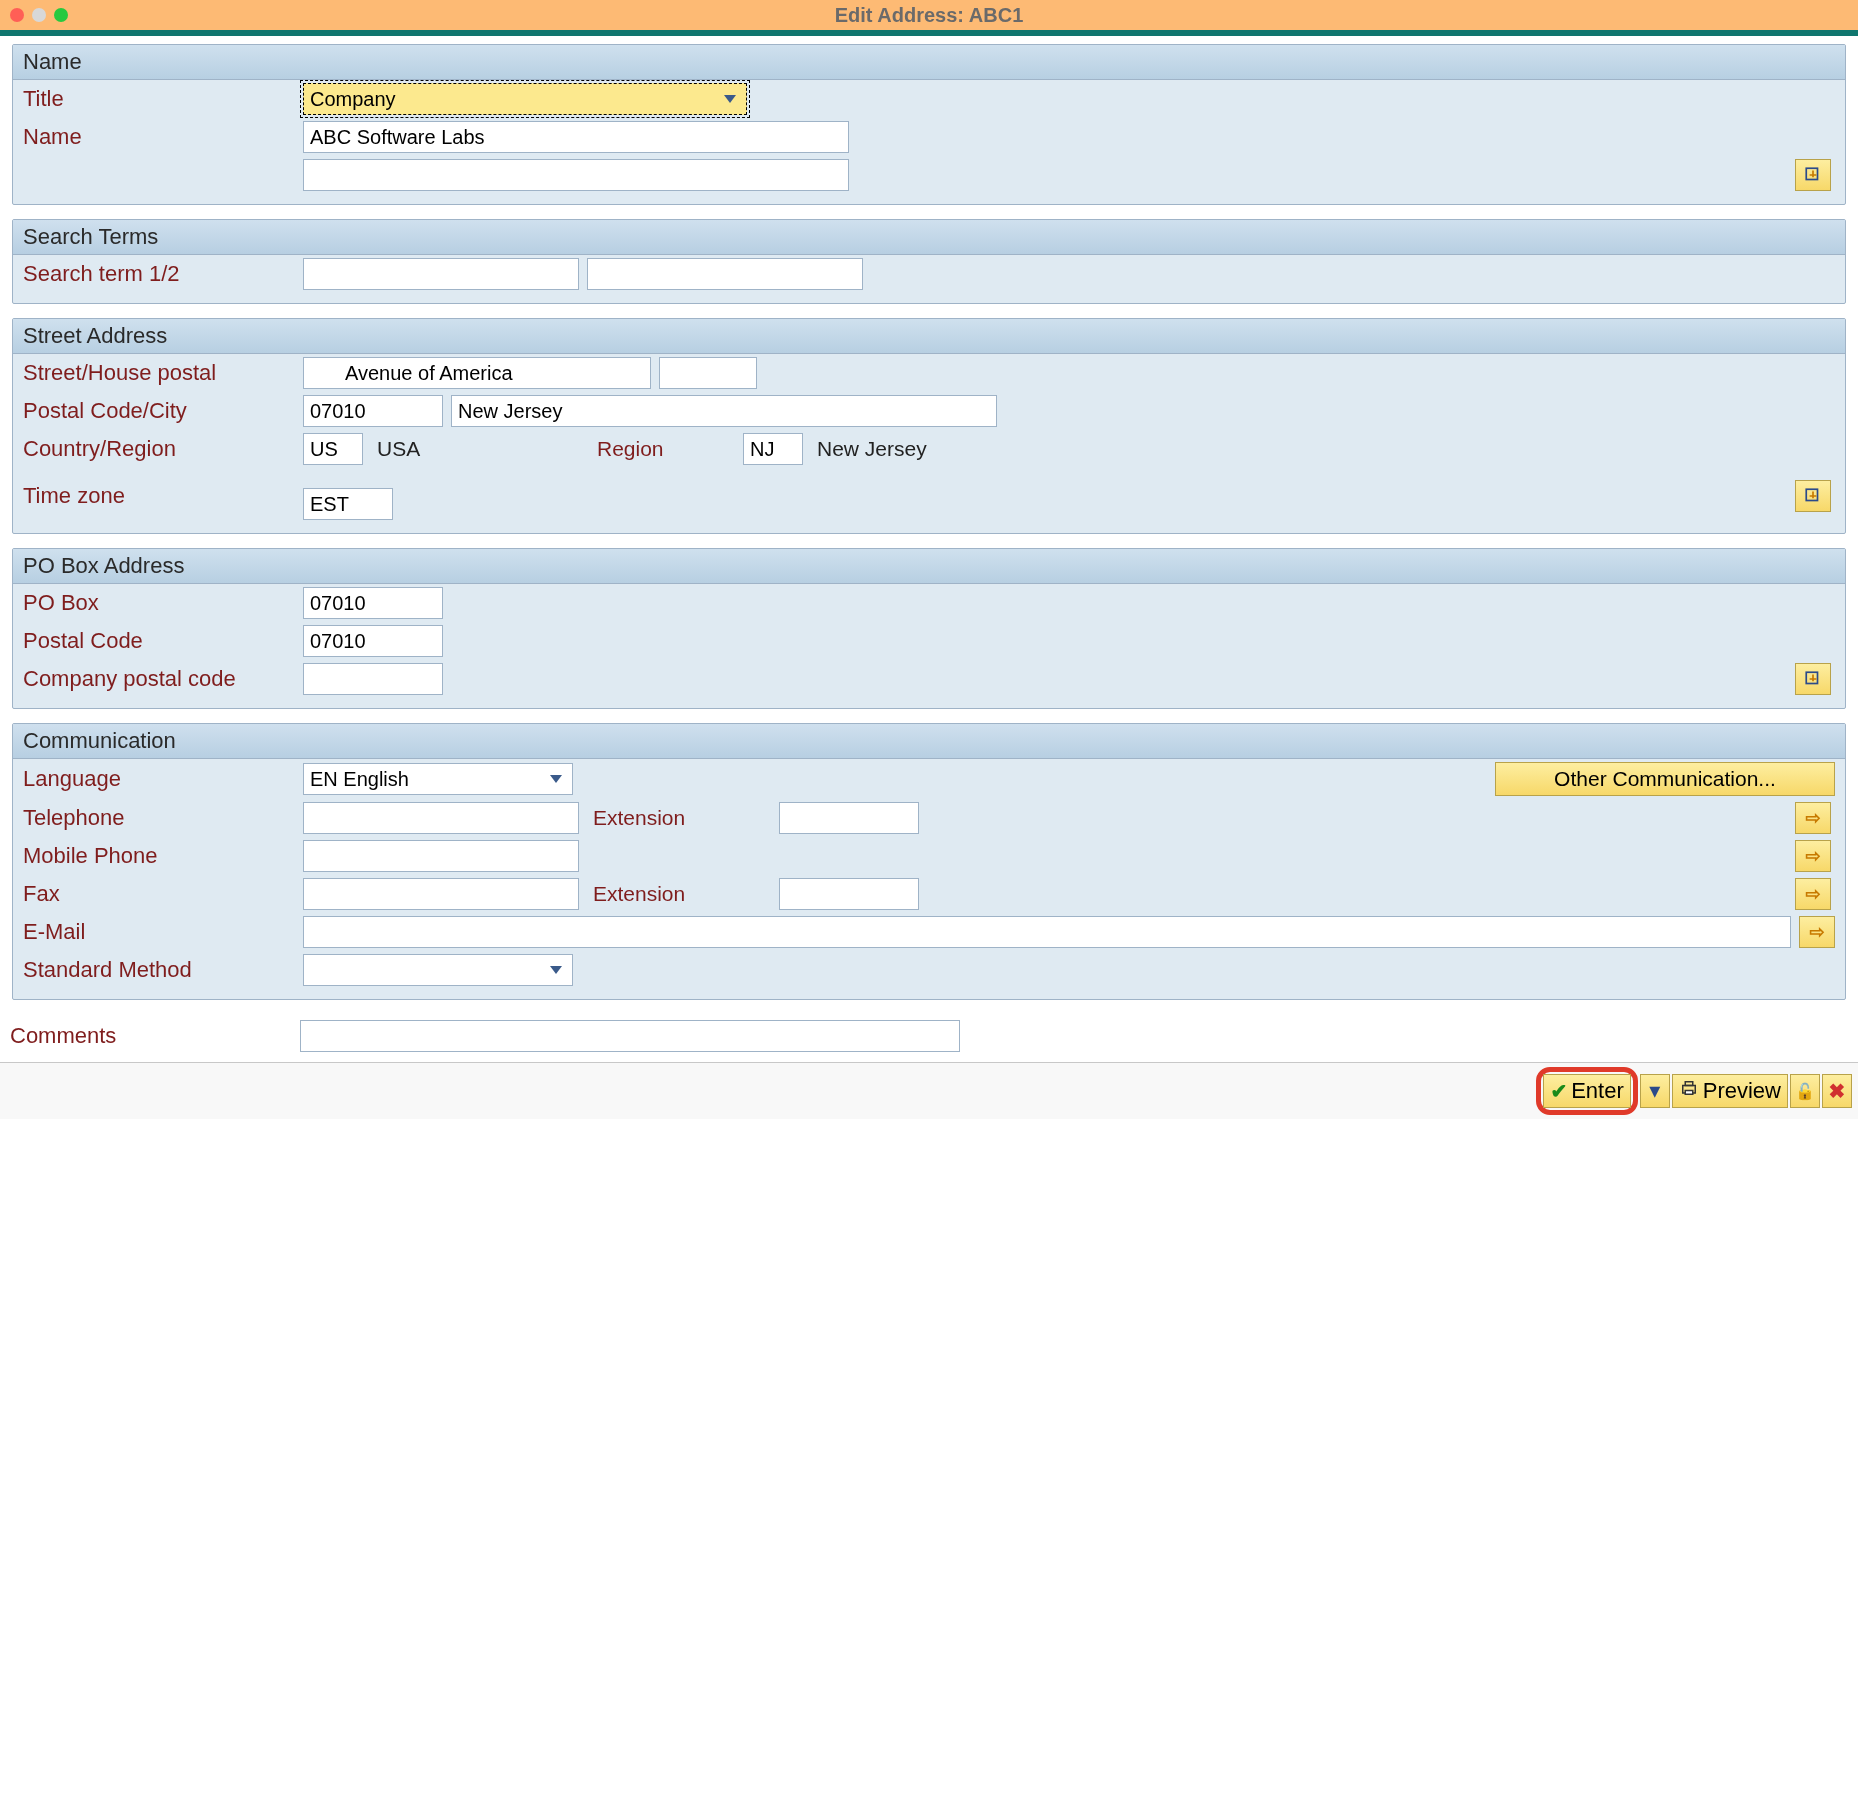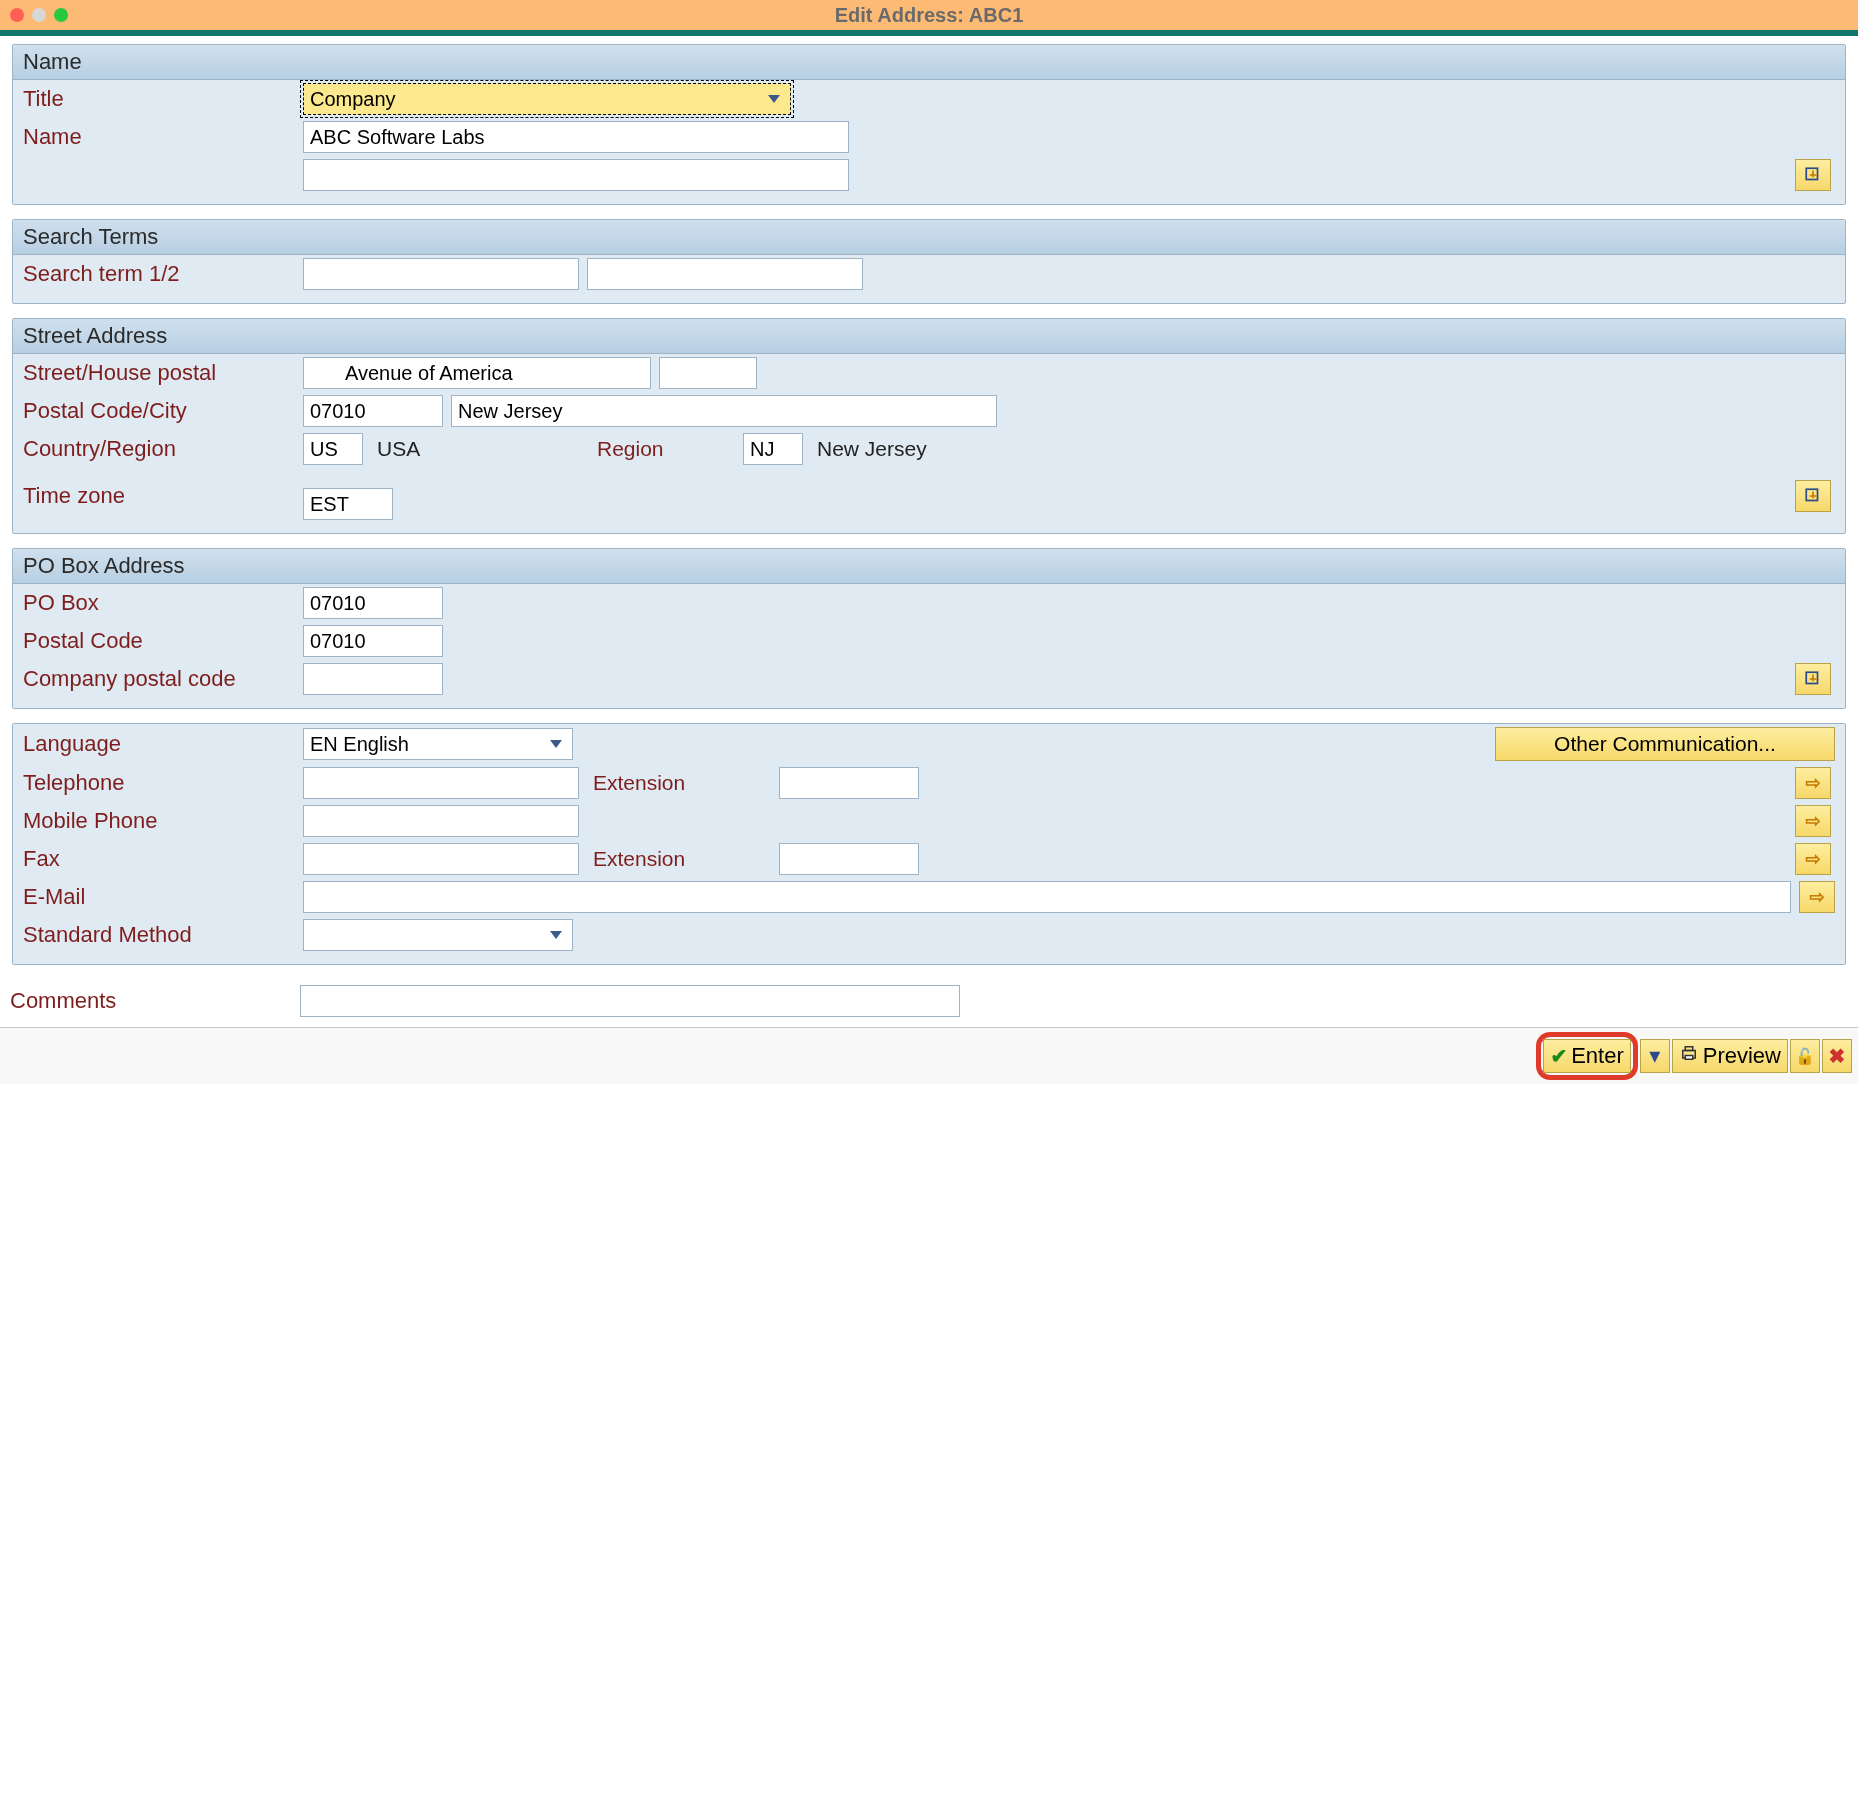--- a/index.html
+++ b/index.html
@@ -159,21 +159,21 @@
   </div>
   <div class="titlebar-title">Edit Address:  ABC1</div>
 </div>
 
 <div class="content">
 
   <div class="section">
     <div class="section-header">Name</div>
     <div class="row">
       <div class="label">Title</div>
-      <div class="select-box yellow" style="width:488px">
+      <div class="select-box yellow" style="width:444px">
         <span>Company</span>
         <span class="caret"></span>
       </div>
     </div>
     <div class="row">
       <div class="label">Name</div>
       <input class="txt" style="width: 546px;" value="ABC Software Labs">
     </div>
     <div class="row">
       <div class="label"></div>
@@ -253,20 +253,21 @@
           <svg viewBox="0 0 16 16">
               <rect x="2" y="2" width="10" height="10" fill="none" stroke="#2b4a8a" stroke-width="1.5"></rect>
               <path d="M8 4 v6 M5 8 h6" stroke="#c77a00" stroke-width="1.5"></path>
             </svg>
         </div>
       </div>
     </div>
   </div>
 
   <div class="section">
+    <div class="section-header">Communication</div>
     <div class="row">
       <div class="label">Language</div>
       <div class="select-box" style="width:270px">
         <span>EN  English</span>
         <span class="caret"></span>
       </div>
       <div style="flex-grow:1"></div>
       <div class="btn-yellow" style="width:340px">
         <span>Other Communication...</span>
       </div>

